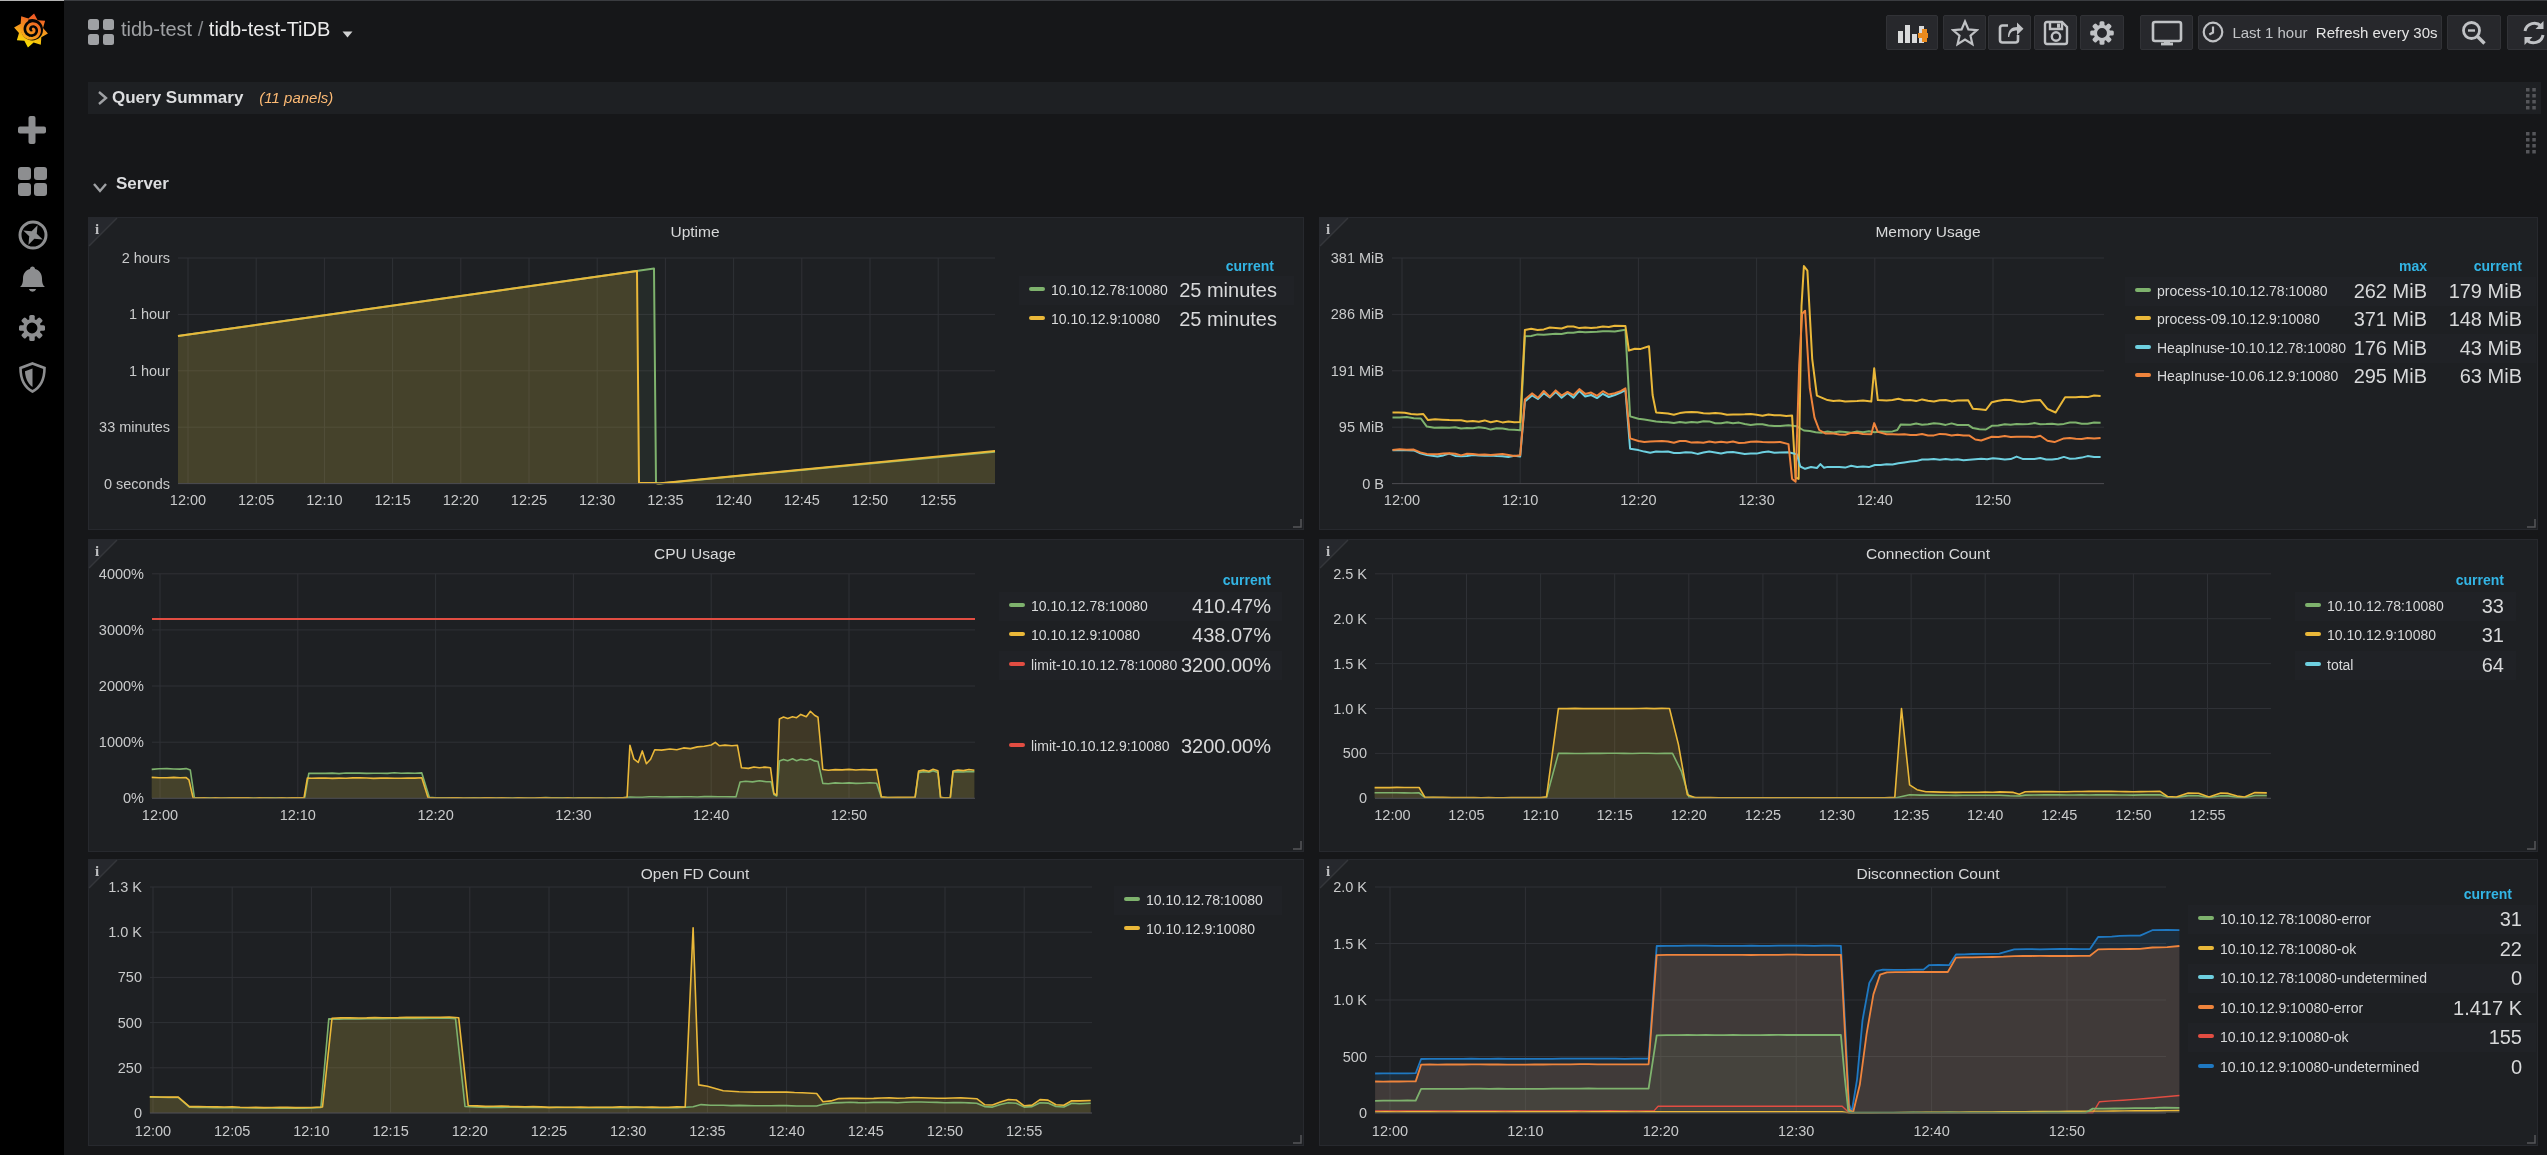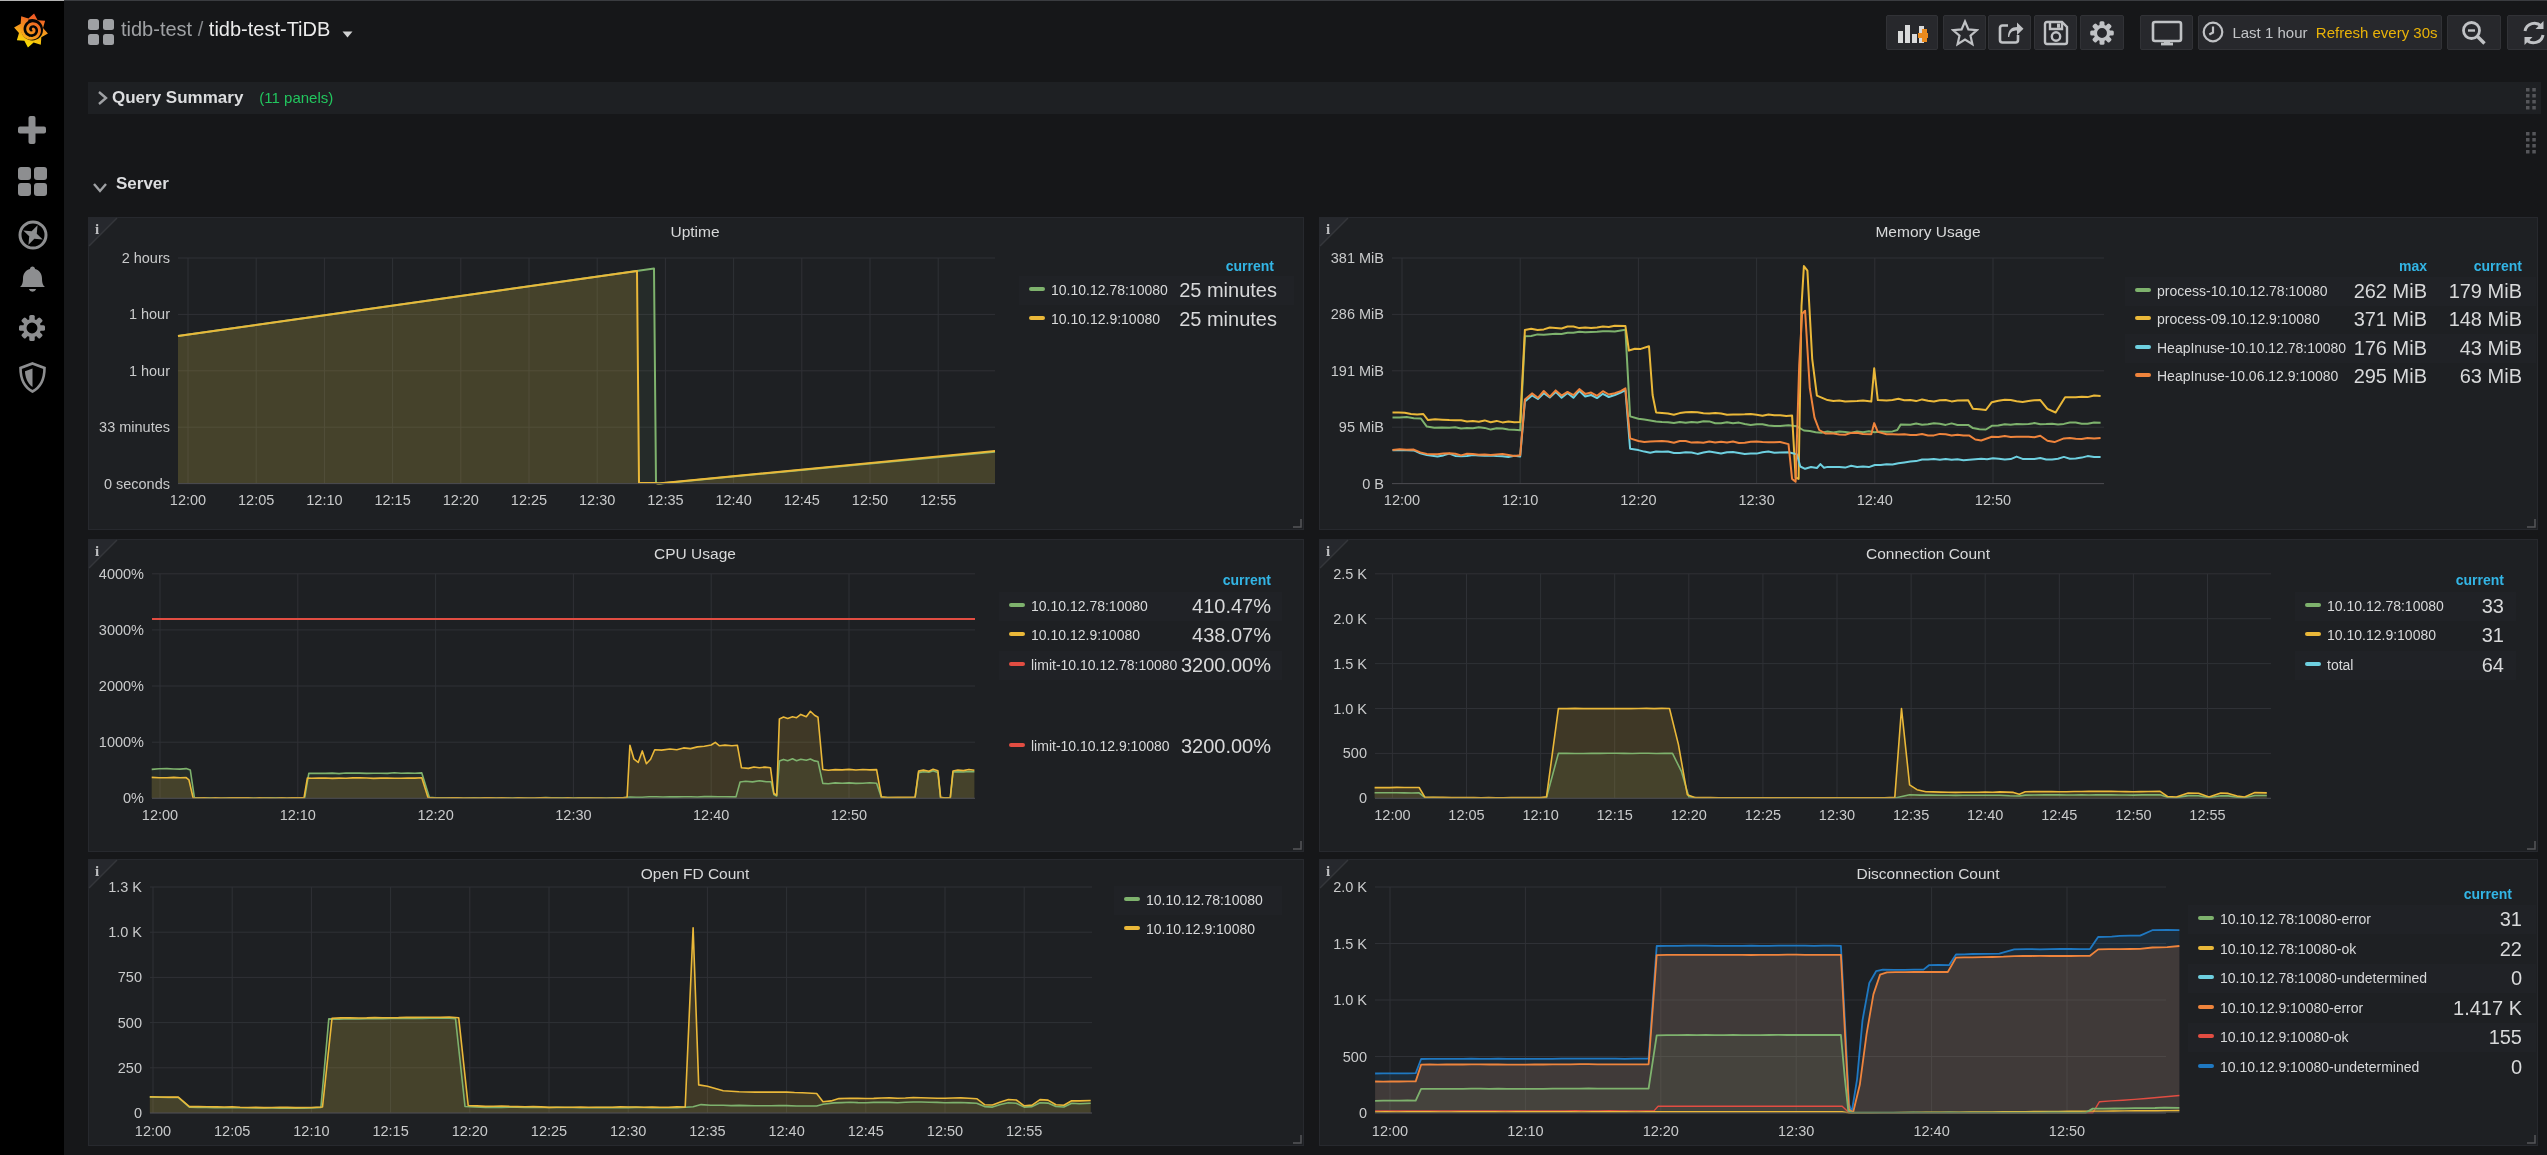--- a/index.html
+++ b/index.html
@@ -3,21 +3,21 @@
 *{margin:0;padding:0;box-sizing:border-box;}
 html,body{width:2547px;height:1155px;background:#161719;overflow:hidden;font-family:"Liberation Sans",sans-serif;}
 #page{position:relative;width:2547px;height:1155px;background:#161719;}
 #sidebar{position:absolute;left:0;top:0;width:64px;height:1155px;background:#000;}
 .panel{position:absolute;background:#1e2023;border:1px solid #27292e;}
 .ptitle{position:absolute;width:400px;text-align:center;font-size:15.5px;font-weight:500;color:#d8d9da;}
 .ax{font-family:"Liberation Sans",sans-serif;font-size:14.5px;fill:#c9cacb;}
 .nbtn{position:absolute;background:#27282c;border:1px solid #313236;border-radius:2px;text-align:center;line-height:31px;}
 .rowhdr{position:absolute;left:88px;width:2453px;height:32px;background:#1e2023;}
 .rowtitle{margin-left:24px;font-size:17px;font-weight:bold;color:#dcdddf;line-height:32px;}
-.rowcount{margin-left:16px;font-size:15px;color:#22c55e;}
+.rowcount{margin-left:16px;font-size:15px;font-style:italic;color:#fdba74;}
 .lrow{position:absolute;left:0;width:100%;}
 .dash{display:inline-block;width:16px;height:4px;border-radius:2px;margin:0 6px 3px 10px;vertical-align:middle;}
 .lname{font-size:14px;color:#d8d9da;line-height:29px;}
 .lval{position:absolute;font-size:20px;color:#d8d9da;line-height:29px;}
 .lhead{position:absolute;text-align:right;font-size:14px;font-weight:bold;color:#33b5e5;}
 </style></head>
 <body>
 <div id="page">
 <div class="rowhdr" style="top:82px;"><svg style="position:absolute;left:8px;top:9px" width="12" height="14">
         <path d="M3,1 L10,7 L3,13" fill="none" stroke="#9fa1a4" stroke-width="2.4"></path>
@@ -447,21 +447,21 @@
         <path d="M 5.74,14 A 8.26 8.26 0 1 0 22.26,14 A 8.26 8.26 0 1 0 5.74,14 Z M 9.04,14 A 4.96 4.96 0 1 1 18.96,14 A 4.96 4.96 0 1 1 9.04,14 Z" fill="#c0c2c5" fill-rule="evenodd"></path>
       </svg></div>
     <div class="nbtn" style="left:2140px;top:15px;width:53px;height:35px;"><svg width="32" height="28" style="margin-top:3px">
         <rect x="2" y="3" width="28" height="19" rx="2" fill="none" stroke="#c0c2c5" stroke-width="2.6"></rect>
         <rect x="10" y="23.6" width="12" height="2.8" fill="#c0c2c5"></rect>
         <rect x="13" y="21" width="6" height="3.5" fill="#c0c2c5"></rect>
       </svg></div>
     <div class="nbtn" style="left:2198px;top:15px;width:244px;height:35px;font-size:15px;color:#c3c5c8;white-space:nowrap;line-height:33px;"><svg width="22" height="22" style="vertical-align:-5px;margin-right:8px">
         <circle cx="11" cy="11" r="9.3" fill="none" stroke="#c0c2c5" stroke-width="2.2"></circle>
         <path d="M11,5.5 L11,11.5 L7.3,13.4" fill="none" stroke="#c0c2c5" stroke-width="2.2"></path>
-      </svg>Last 1 hour&nbsp; <span style="color:#eab308;font-weight:500">Refresh every 30s</span></div>
+      </svg>Last 1 hour&nbsp; <span style="color:#e5e5e5;font-weight:500">Refresh every 30s</span></div>
     <div class="nbtn" style="left:2447px;top:15px;width:54px;height:35px;"><svg width="28" height="28" style="margin-top:3px">
         <circle cx="11.5" cy="11.5" r="8" fill="none" stroke="#c0c2c5" stroke-width="2.8"></circle>
         <line x1="8" y1="11.5" x2="15" y2="11.5" stroke="#c0c2c5" stroke-width="2.4"></line>
         <line x1="17.5" y1="17.5" x2="24.5" y2="24.5" stroke="#c0c2c5" stroke-width="3.4"></line>
       </svg></div>
     <div class="nbtn" style="left:2507px;top:15px;width:54px;height:35px;"><svg width="28" height="26" style="margin-top:4px">
         <path d="M5,11 A9.5,9.5 0 0 1 21.5,6.5" fill="none" stroke="#c0c2c5" stroke-width="3"></path>
         <path d="M23.5,1 L23.5,9 L15.5,9 Z" fill="#c0c2c5"></path>
         <path d="M23,15 A9.5,9.5 0 0 1 6.5,19.5" fill="none" stroke="#c0c2c5" stroke-width="3"></path>
         <path d="M4.5,25 L4.5,17 L12.5,17 Z" fill="#c0c2c5"></path>

